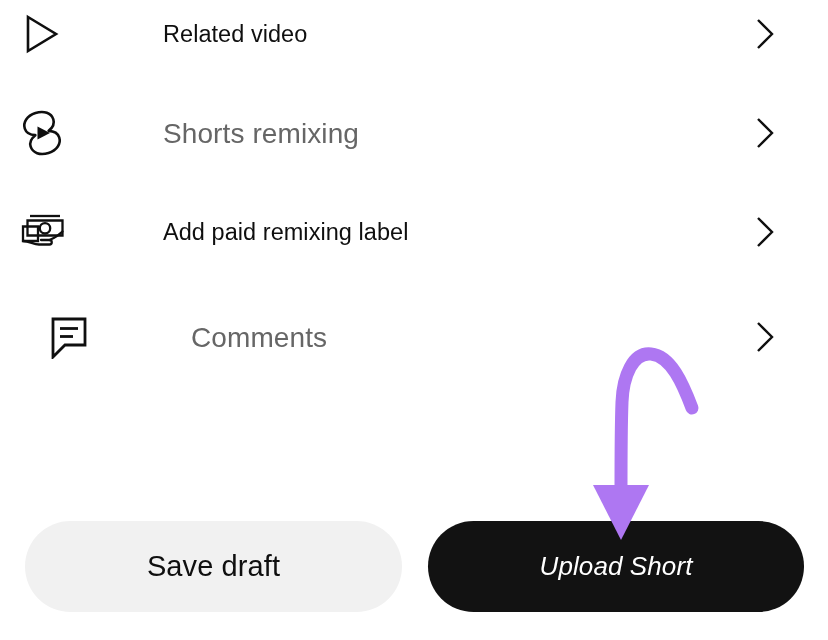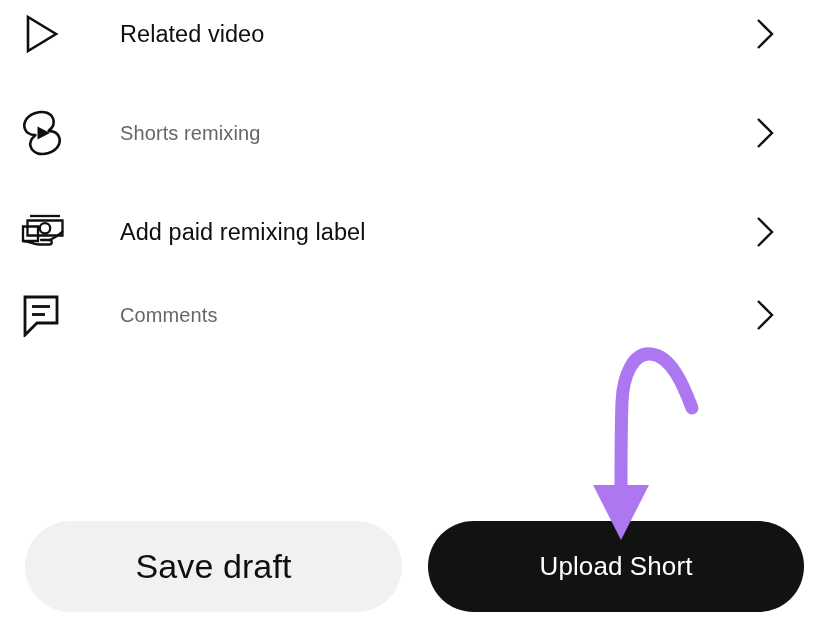--- a/index.html
+++ b/index.html
@@ -16,38 +16,39 @@
     width:828px; height:640px;
     background:#ffffff;
   }
 
   
   .row {
     position:absolute;
     left:0; width:828px;
     display:flex;
     align-items:center;
+    gap:43px;
   }
   .row-icon {
     width:84px;
     flex:0 0 84px;
     display:flex;
     align-items:center;
     justify-content:center;
   }
   .row-icon svg { display:block; }
   .row-body {
     flex:1 1 auto;
     display:flex;
     flex-direction:column;
     justify-content:center;
     padding-left:36px;
   }
   .row-sub {
-    font-size:20px;
+    font-size:28px;
     line-height:27px;
     color:#666666;
     letter-spacing:0.1px;
     white-space:nowrap;
   }
   .row-title {
     font-size:23.5px;
     line-height:31px;
     color:#0f0f0f;
     letter-spacing:0.05px;
@@ -58,48 +59,49 @@
     width:74px;
     display:flex;
     align-items:center;
     justify-content:flex-start;
   }
 
   
   #row-related-video    { top:4px;   height:60px; }
   #row-shorts-remixing  { top:88px;  height:90px; }
   #row-paid-promotion   { top:202px; height:60px; }
-  #row-comments         { top:270px; height:90px; }
+  #row-comments         { top:292px; height:90px;padding-left:28px; }
 
   
   .btn {
     position:absolute;
     display:flex;
     align-items:center;
     justify-content:center;
     border:none;
     border-radius:46px;
     cursor:pointer;
     font-family:"Liberation Sans", sans-serif;
   }
   #save-draft-button {
     left:25px; top:521px;
     width:377px; height:91px;
     background:#f1f1f1;
     color:#0f0f0f;
-    font-size:34px;
+    font-size:29px;
     letter-spacing:0.1px;
   }
   #upload-short-button {
     left:428px; top:521px;
     width:376px; height:91px;
     background:#121212;
     color:#ffffff;
     font-size:26px;
     letter-spacing:0.1px;
+    font-style:italic;
   }
 
   
   #annotation-arrow {
     position:absolute;
     left:575px; top:340px;
     width:135px; height:210px;
     pointer-events:none;
   }
 </style>

